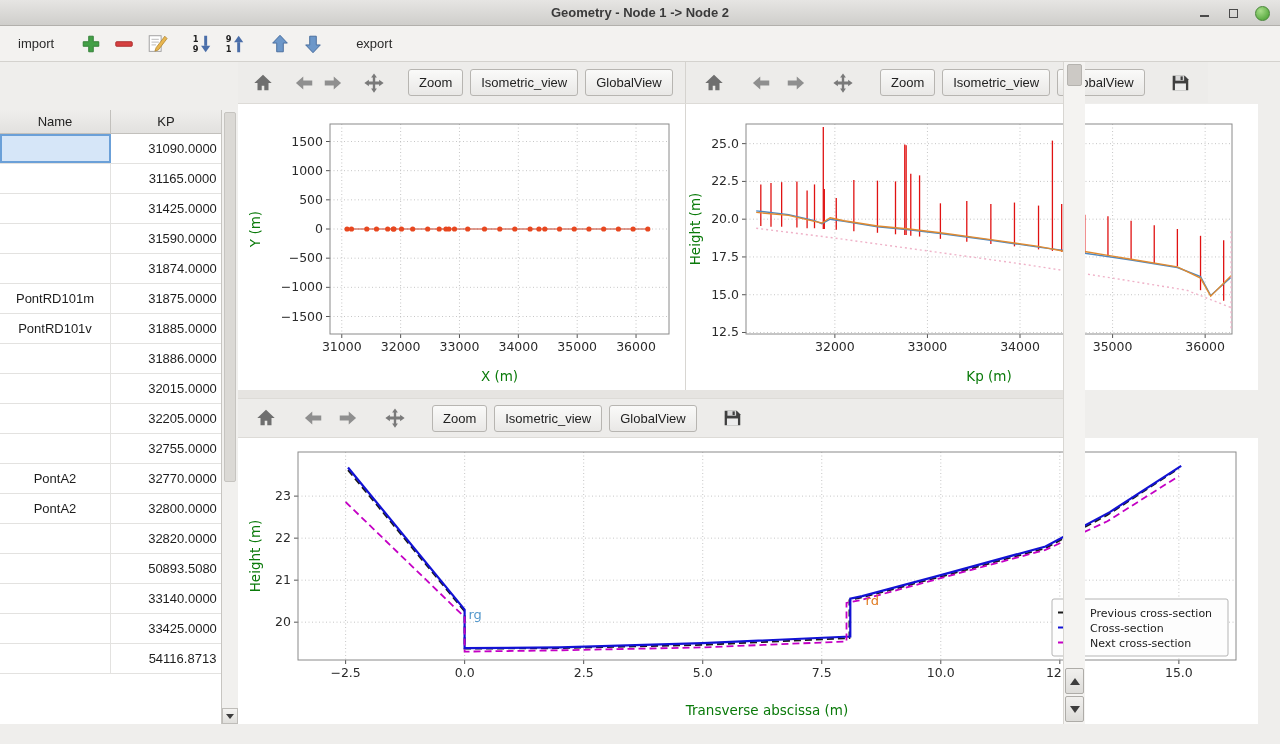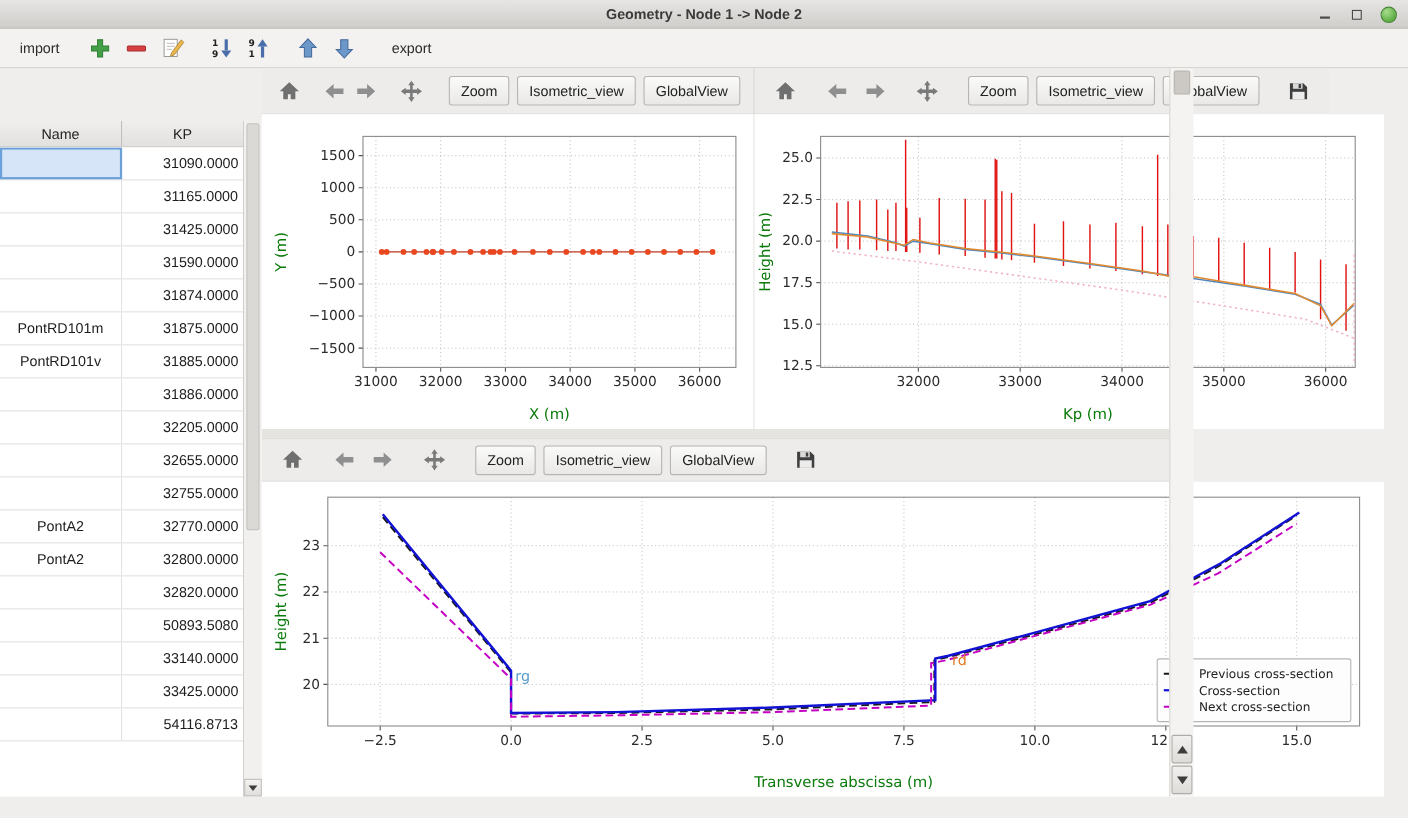--- a/index.html
+++ b/index.html
@@ -179,25 +179,25 @@
           <div class="trow">
             <div class="td name">PontRD101v</div>
             <div class="td kp">31885.0000</div>
           </div>
           <div class="trow">
             <div class="td name"></div>
             <div class="td kp">31886.0000</div>
           </div>
           <div class="trow">
             <div class="td name"></div>
+            <div class="td kp">32015.0000</div>
+          </div>
+          <div class="trow">
+            <div class="td name"></div>
             <div class="td kp">32205.0000</div>
-          </div>
-          <div class="trow">
-            <div class="td name"></div>
-            <div class="td kp">32655.0000</div>
           </div>
           <div class="trow">
             <div class="td name"></div>
             <div class="td kp">32755.0000</div>
           </div>
           <div class="trow">
             <div class="td name">PontA2</div>
             <div class="td kp">32770.0000</div>
           </div>
           <div class="trow">

